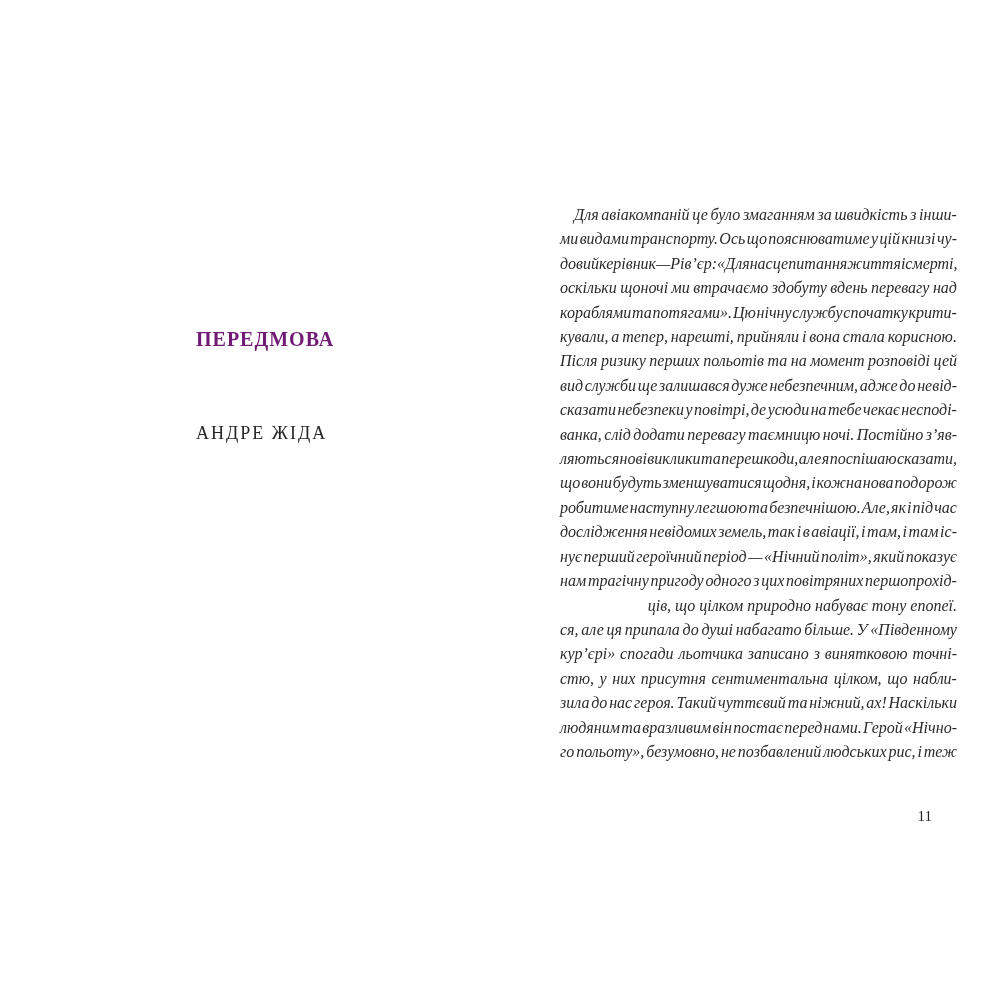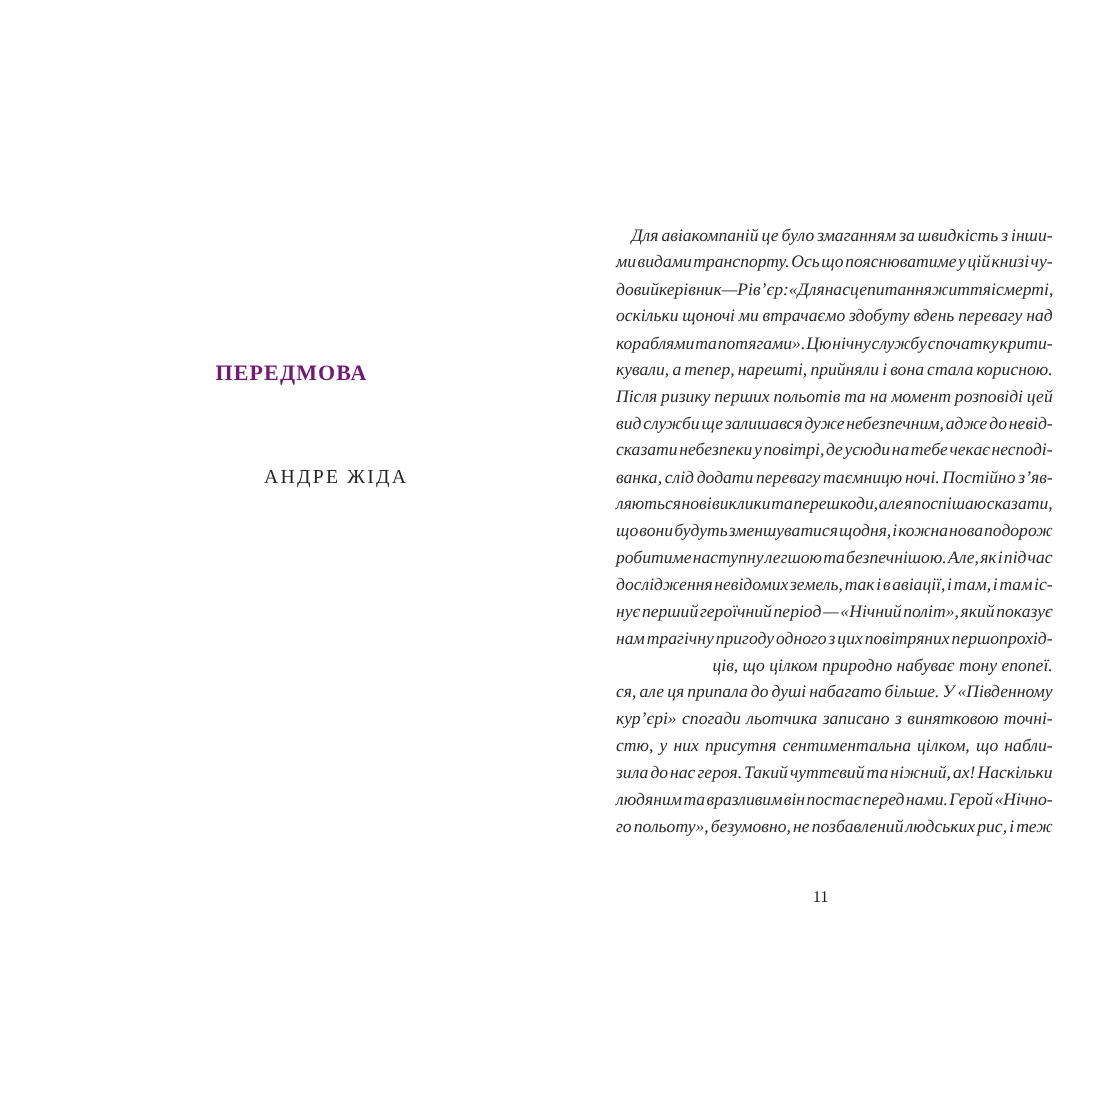--- a/index.html
+++ b/index.html
@@ -28,21 +28,20 @@
   }
   .chapter-author {
     position: absolute;
     left: 196px;
     top: 423px;
     font-size: 18px;
     font-weight: 400;
     letter-spacing: 2px;
     color: #262626;
     white-space: nowrap;
-    margin-left: 44px;
   }
   
   .body-text {
     position: absolute;
     left: 560px;
     top: 203px;
     width: 397px;
     color: #2a2a2a;
     font-style: italic;
     font-size: 16px;
@@ -61,21 +60,21 @@
     white-space: pre;
   }
   .line.indent {
     padding-left: 14px;
   }
   .page-number {
     position: absolute;
     left: 560px;
     top: 808px;
     width: 372px;
-    text-align: center;
+    text-align: right;
     font-size: 15px;
     font-style: normal;
     color: #222222;
   }
 </style>
 </head>
 <body>
 
 <div id="page">
 

